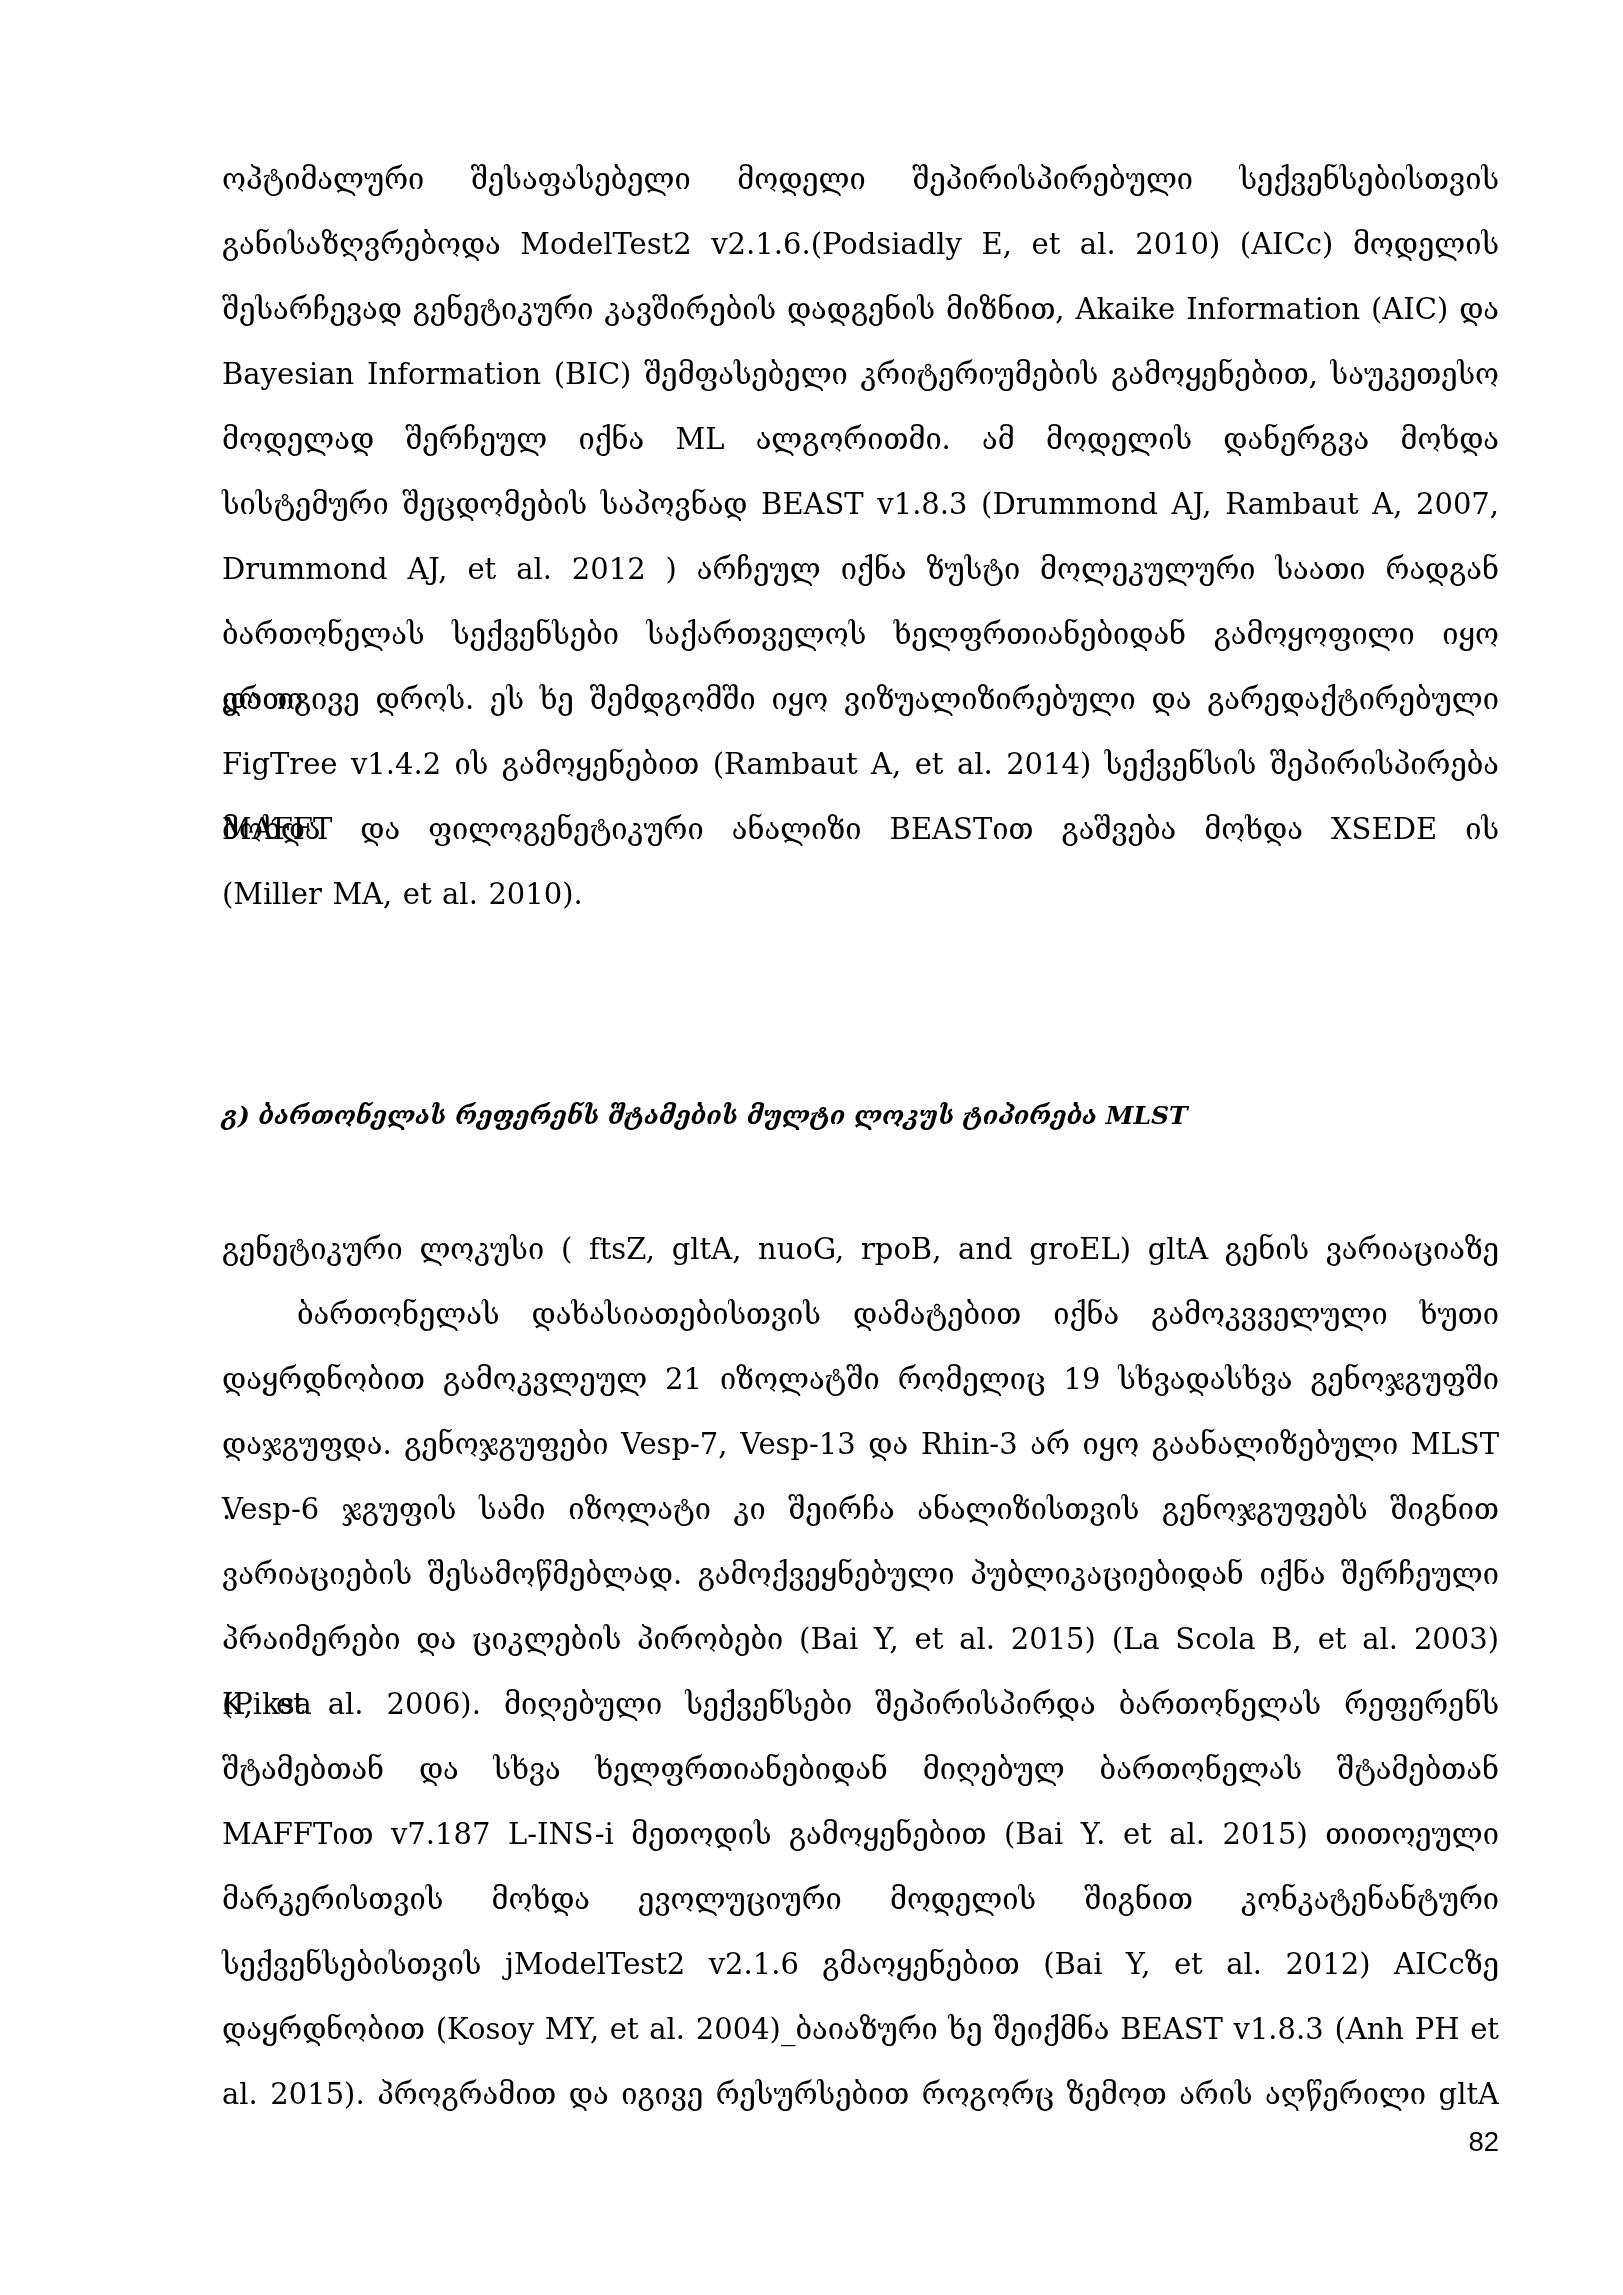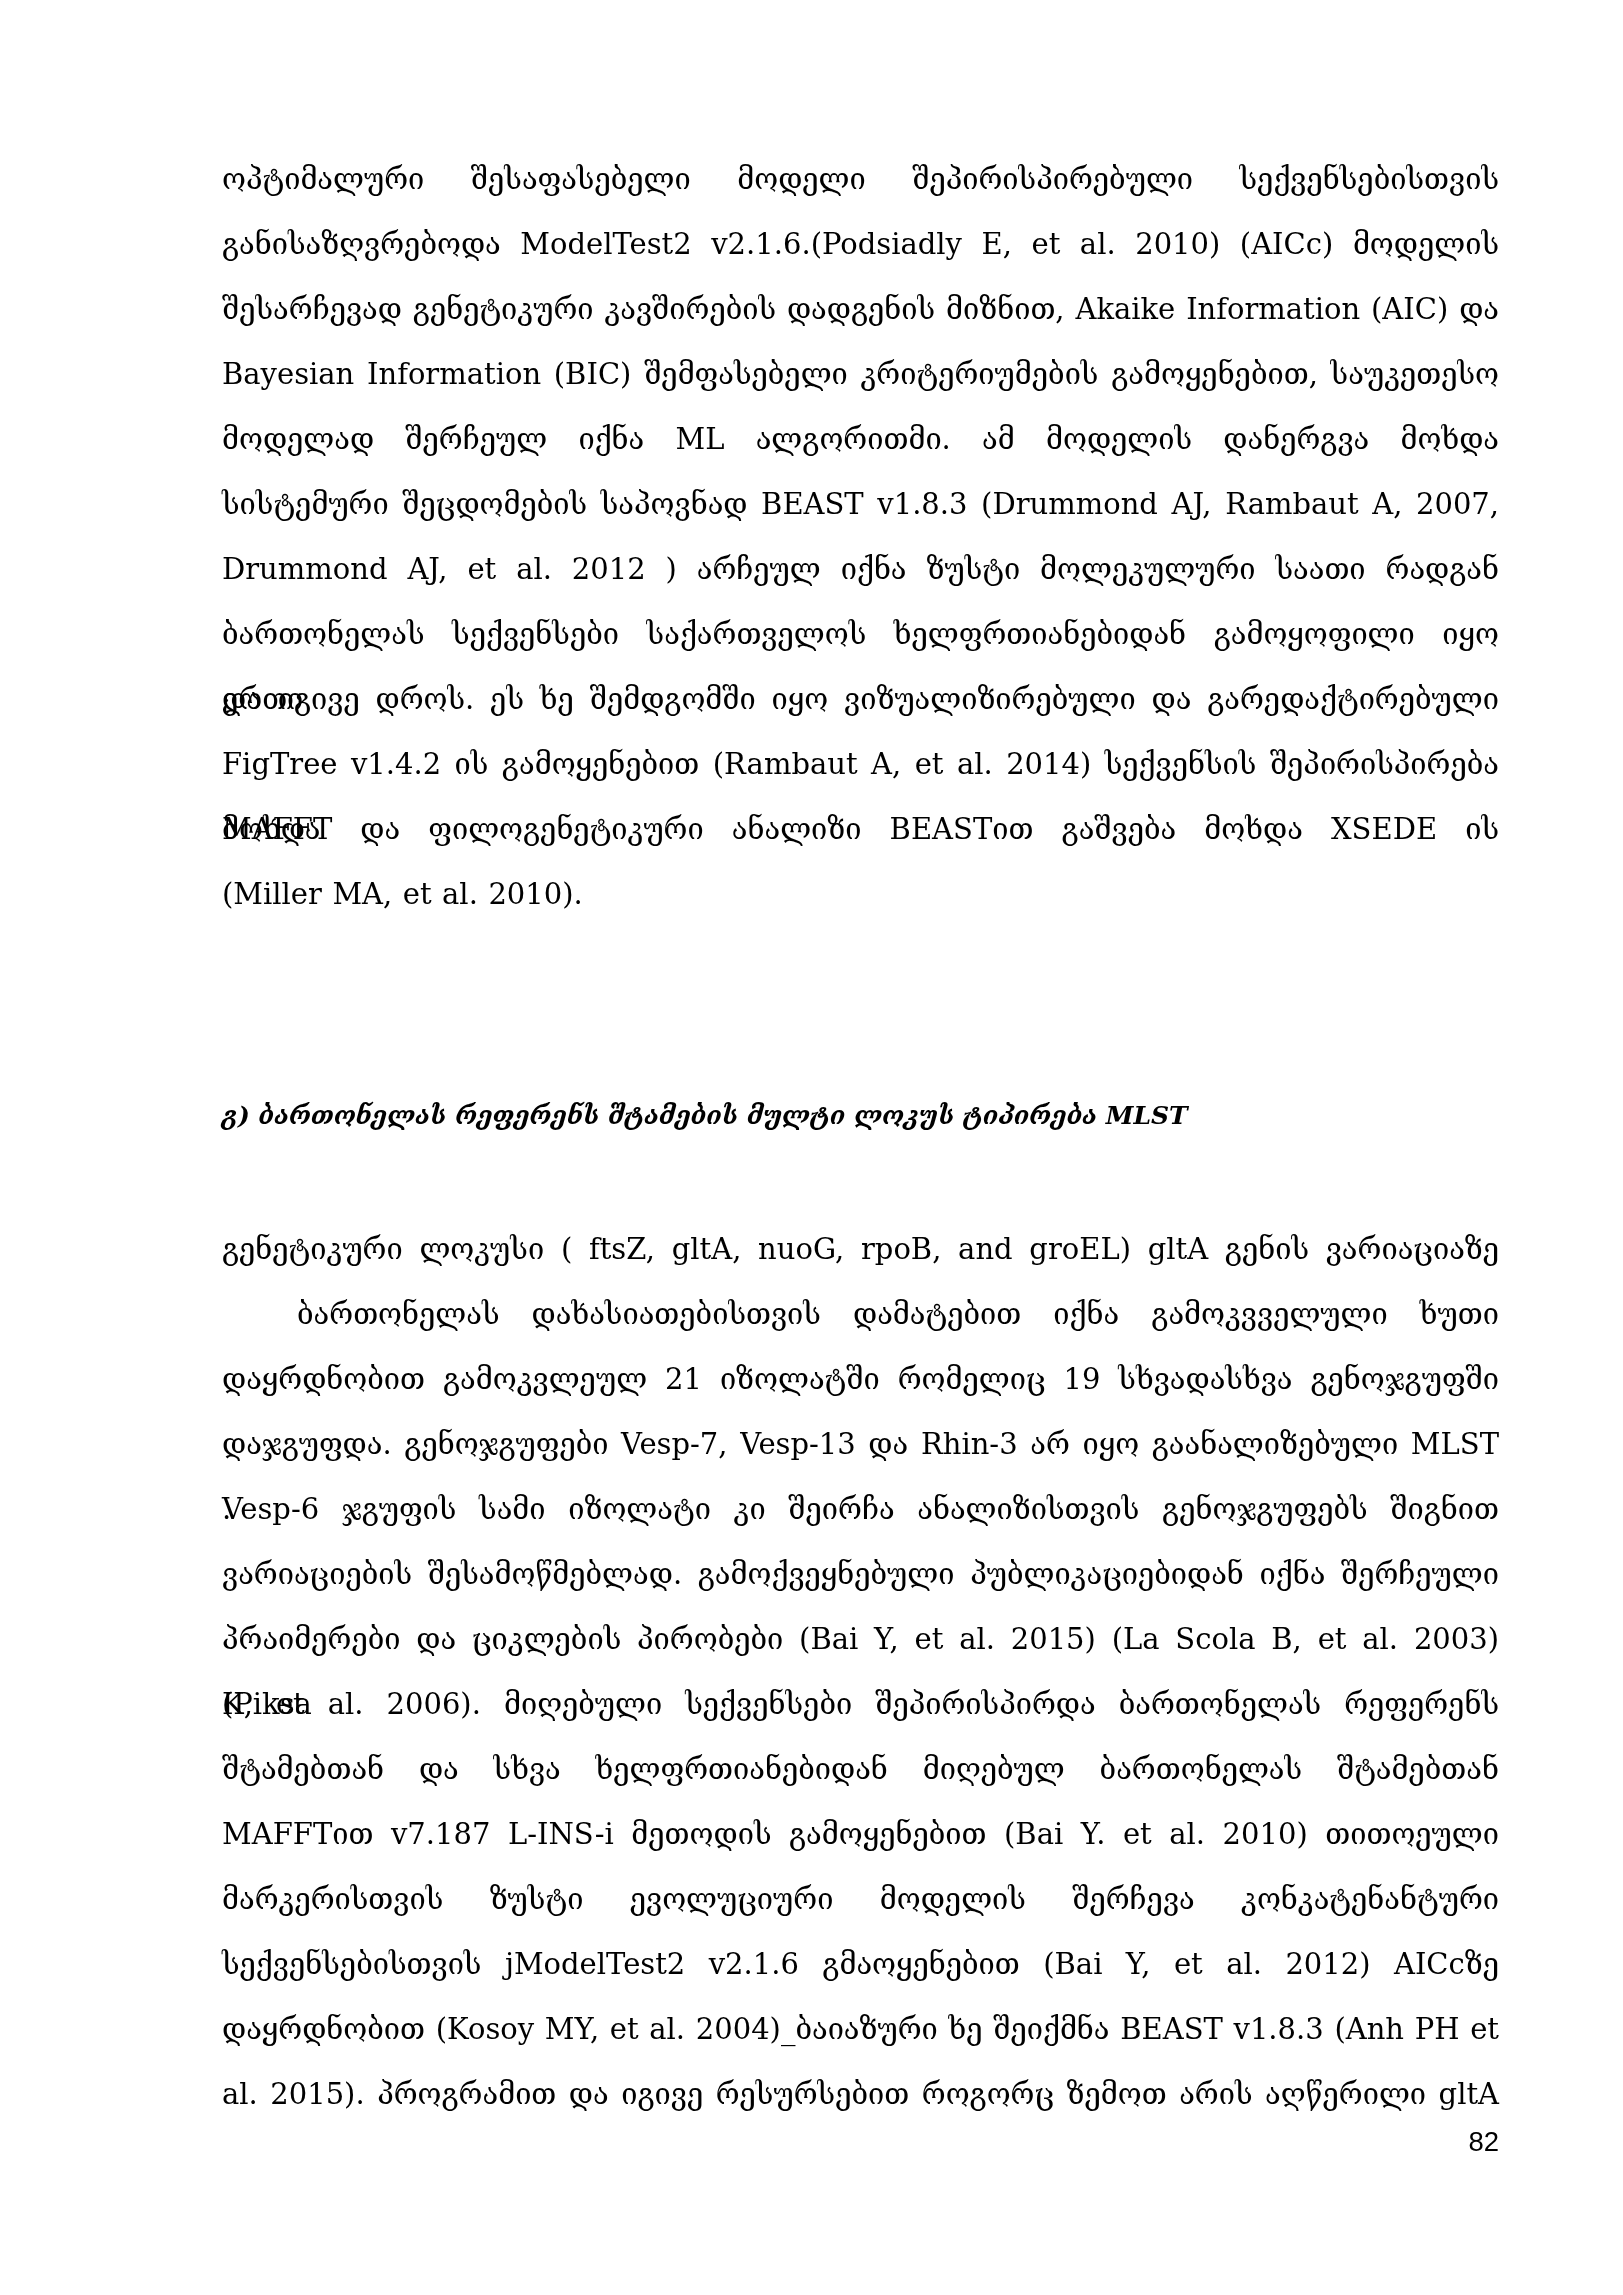--- a/index.html
+++ b/index.html
@@ -82,22 +82,22 @@
   <div class="para" id="para2">
     <div class="line just">გენეტიკური ლოკუსი ( ftsZ, gltA, nuoG, rpoB, and groEL)  gltA გენის ვარიაციაზე</div>
     <div class="line just indent">ბართონელას დახასიათებისთვის  დამატებით იქნა გამოკვველული ხუთი</div>
     <div class="line just">დაყრდნობით გამოკვლეულ 21 იზოლატში რომელიც 19 სხვადასხვა გენოჯგუფში</div>
     <div class="line just">დაჯგუფდა. გენოჯგუფები Vesp-7, Vesp-13 და Rhin-3 არ იყო გაანალიზებული MLST .</div>
     <div class="line just">Vesp-6 ჯგუფის სამი იზოლატი კი შეირჩა ანალიზისთვის გენოჯგუფებს შიგნით</div>
     <div class="line just">ვარიაციების შესამოწმებლად. გამოქვეყნებული პუბლიკაციებიდან იქნა შერჩეული</div>
     <div class="line just">პრაიმერები და  ციკლების პირობები (Bai Y, et al. 2015) (La Scola B,  et al. 2003) (Piksa</div>
     <div class="line just">K, et al. 2006).  მიღებული სექვენსები შეპირისპირდა  ბართონელას რეფერენს</div>
     <div class="line just">შტამებთან  და სხვა ხელფრთიანებიდან მიღებულ ბართონელას შტამებთან</div>
-    <div class="line just">MAFFTით v7.187 L-INS-i მეთოდის გამოყენებით (Bai Y. et al. 2010) თითოეული</div>
-    <div class="line just">მარკერისთვის ზუსტი ევოლუციური მოდელის შერჩევა კონკატენანტური</div>
+    <div class="line just">MAFFTით v7.187 L-INS-i მეთოდის გამოყენებით (Bai Y. et al. 2015) თითოეული</div>
+    <div class="line just">მარკერისთვის მოხდა ევოლუციური მოდელის შიგნით კონკატენანტური</div>
     <div class="line just">სექვენსებისთვის jModelTest2 v2.1.6 გმაოყენებით (Bai Y, et al. 2012) AICcზე</div>
     <div class="line just">დაყრდნობით  (Kosoy MY, et al. 2004)_ბაიაზური ხე  შეიქმნა BEAST v1.8.3 (Anh PH et</div>
     <div class="line just">al. 2015). პროგრამით  და იგივე რესურსებით როგორც ზემოთ არის აღწერილი gltA</div>
   </div>
 
   <div class="page-number">82</div>
 
 </div>
 
 

